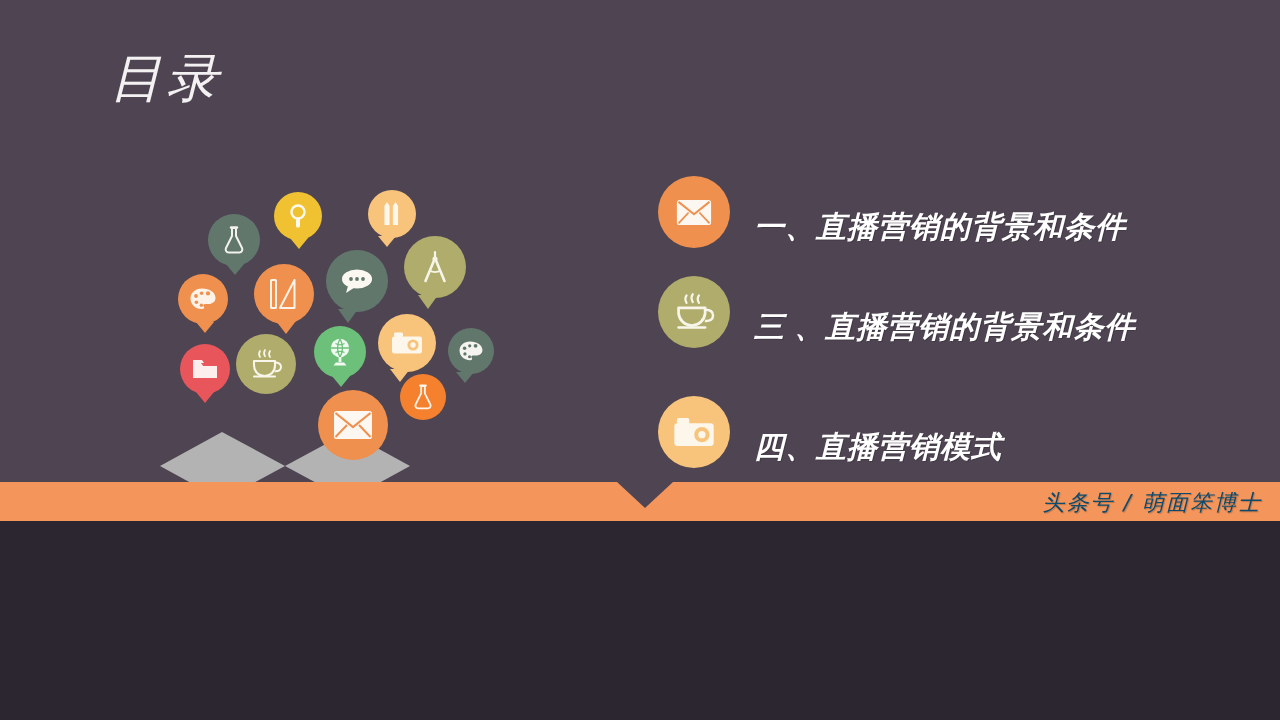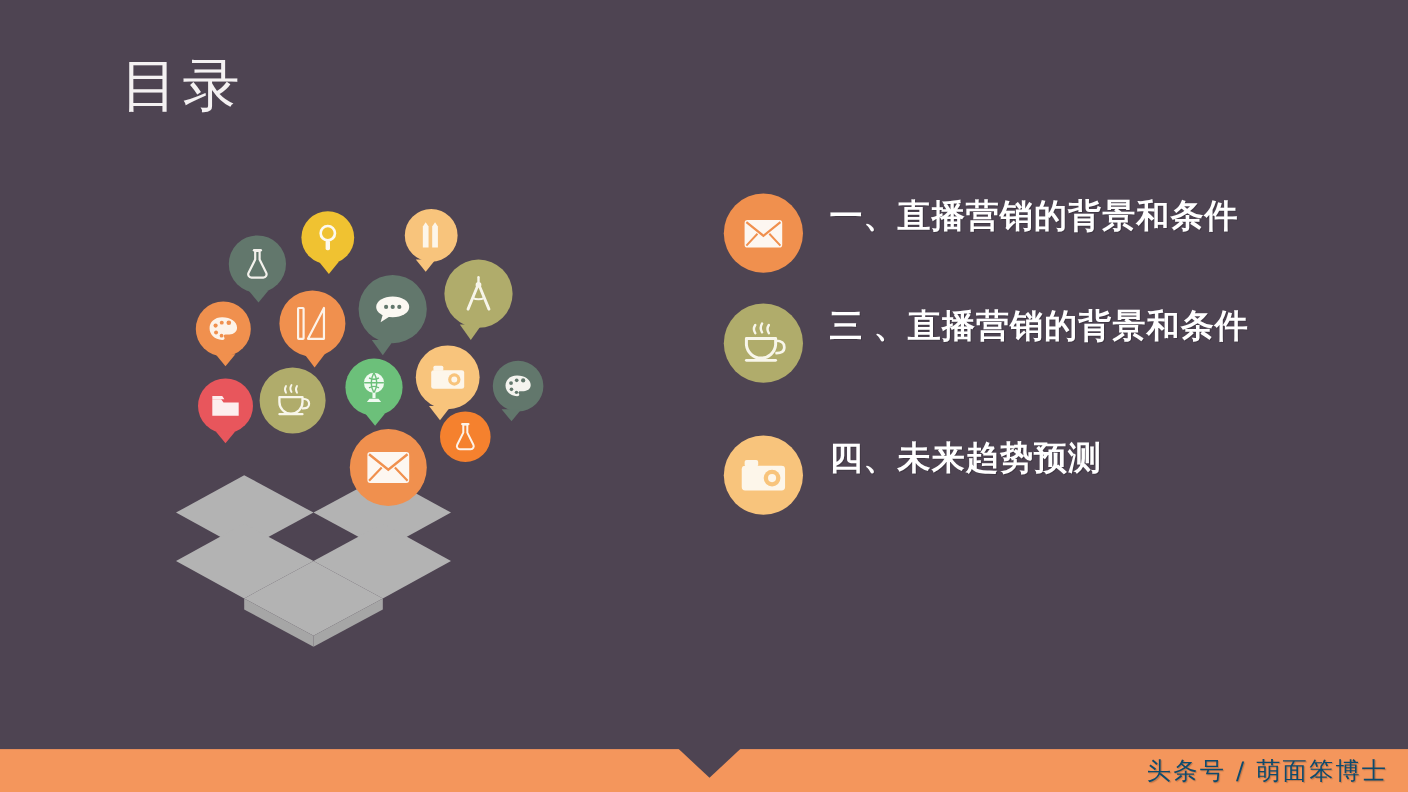--- a/index.html
+++ b/index.html
@@ -7,23 +7,24 @@
     margin: 0;
     padding: 0;
     background: #2b2630;
   }
   body {
     font-family: "Liberation Sans", "DejaVu Sans", sans-serif;
   }
   #slide {
     position: relative;
     width: 1280px;
-    height: 720px;
+    height: 521px;
     overflow: hidden;
     background: #4e4452;
+    font-style: italic;
   }
 
   
   #title {
     position: absolute;
     left: 110px;
     top: 52px;
     font-size: 52px;
     line-height: 1;
     font-weight: 400;
@@ -35,21 +36,21 @@
 
   
   #agenda {
     position: absolute;
     left: 658px;
     top: 176px;
     width: 560px;
   }
   .agenda-row {
     display: flex;
-    align-items: flex-start;
+    align-items: flex-end;
     height: 72px;
   }
   .agenda-row.r1 { margin-top: 0px; }
   .agenda-row.r2 { margin-top: 56px; }
   .agenda-row.r3 { margin-top: 28px; }
   .agenda-row.r4 { margin-top: 48px; }
 
   .badge {
     width: 72px;
     height: 72px;
@@ -320,21 +321,21 @@
 
     <div class="agenda-row r4">
       <div class="badge" style="background:#f8c47c;">
         <svg width="42" height="32" viewBox="0 0 32 24" aria-hidden="true">
           <rect x="3" y="1.4" width="9.4" height="4.6" rx="1.4" fill="#fdf6ea"></rect>
           <rect x="1" y="5.4" width="30" height="17.2" rx="2.4" fill="#fdf6ea"></rect>
           <circle cx="22" cy="14" r="5.8" fill="#f8c47c"></circle>
           <circle cx="22" cy="14" r="2.8" fill="#fdf6ea"></circle>
         </svg>
       </div>
-      <div class="agenda-label">四、未来趋势预测</div>
+      <div class="agenda-label">四、直播营销模式</div>
     </div>
   </div>
 
   <div id="footer">
     <div id="footer-notch"></div>
     <div id="footer-text">头条号 / 萌面笨博士</div>
   </div>
 
 </div>
 

